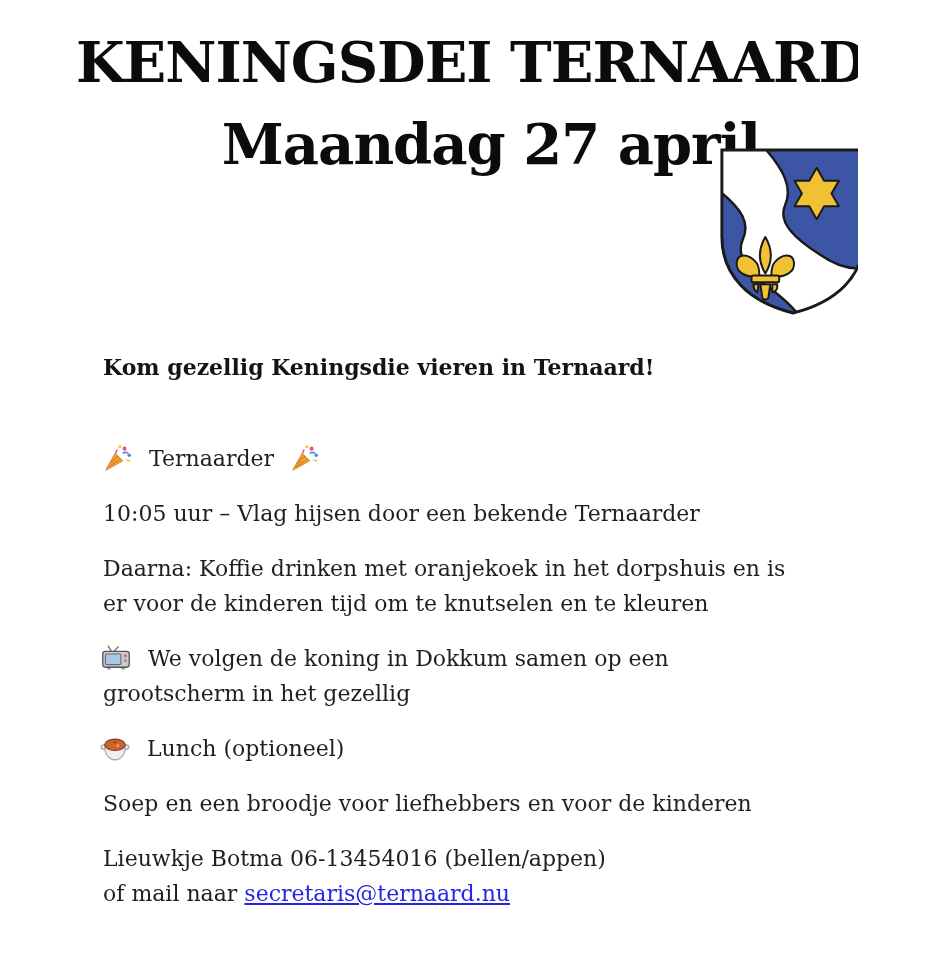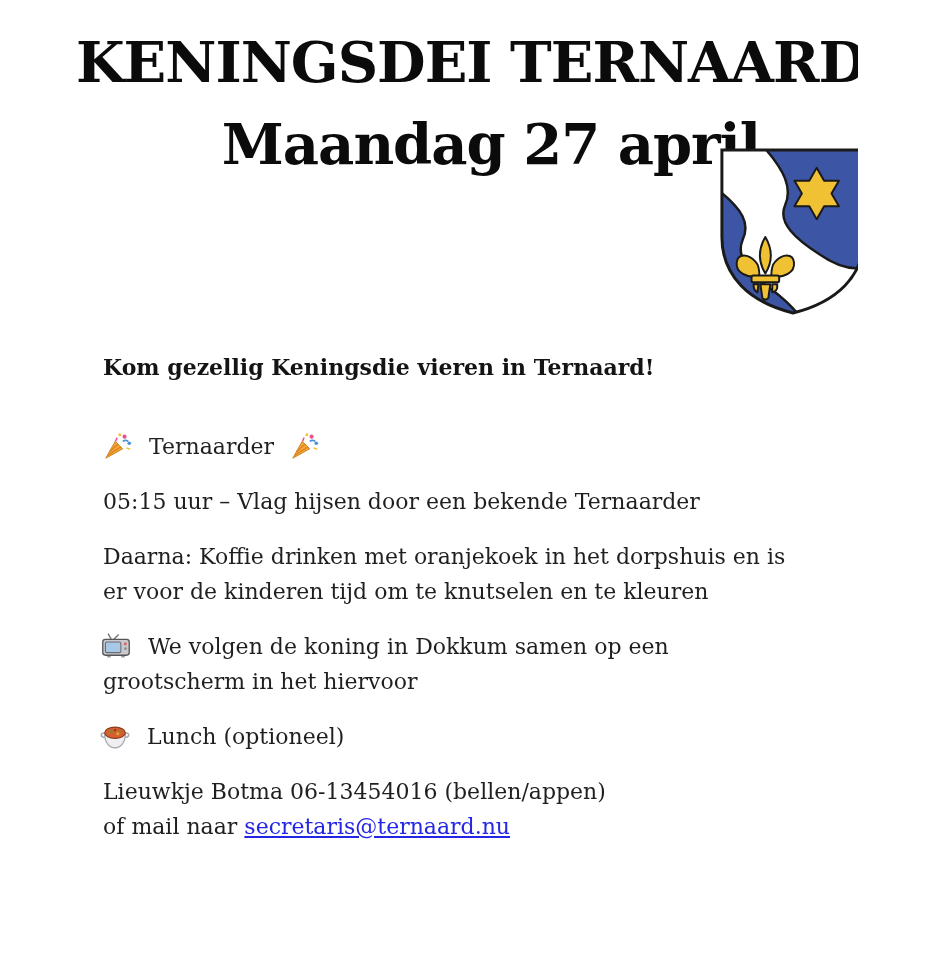--- a/index.html
+++ b/index.html
@@ -5,21 +5,21 @@
   html,body{margin:0;padding:0;background:#ffffff;}
   .page{
     position:relative;width:858px;height:970px;background:#ffffff;overflow:hidden;
     font-family:"DejaVu Serif", serif;color:#1f1f1f;
   }
   .title-block{position:absolute;top:22px;left:0;width:942px;text-align:center;font-weight:bold;color:#0b0b0b;}
   .title-line1{font-size:56px;line-height:80px;letter-spacing:-1px;}
   .title-line2{font-size:56px;line-height:84px;letter-spacing:-1px;padding-left:40px;}
   .crest{position:absolute;left:714px;top:142px;width:158px;height:178px;}
   .content{position:absolute;left:103px;top:350px;width:740px;font-size:22px;line-height:35px;}
-  .intro{font-weight:bold;margin:0 0 44px 0;color:#141414;}
+  .intro{font-weight:bold;margin:0 0 56px 0;color:#141414;}
   .para{margin:0 0 20px 0;}
   .contact{margin-bottom:12px;}
   .ln{display:block;}
   .emoji{display:inline-block;width:30px;height:30px;vertical-align:-7px;}
   .popper-left{margin-right:9px;}
   .popper-right{margin-left:9px;}
   .tv-ic{margin-right:10px;margin-left:-2px;}
   .pot-ic{margin-right:10px;margin-left:-3px;}
   .email-link{color:#2525e6;cursor:pointer;}
 </style>
@@ -91,59 +91,60 @@
         <circle cx="23" cy="6" r="2.2" fill="#E8538F"></circle>
         <circle cx="28" cy="13" r="1.9" fill="#4A90D9"></circle>
         <circle cx="18" cy="4" r="1.6" fill="#F2C232"></circle>
         <path d="M21,11 q3,-2 6,0" stroke="#4A90D9" stroke-width="1.6" fill="none"></path>
         <path d="M15,7 l-1.5,4" stroke="#E8538F" stroke-width="1.6" fill="none"></path>
         <path d="M25,18 l4,1.5" stroke="#F2C232" stroke-width="1.6" fill="none"></path>
       </svg>
     </p>
 
     <p class="para">
-      <span class="ln">05:15 uur – Vlag hijsen door een bekende Ternaarder</span>
+      <span class="ln">10:05 uur – Vlag hijsen door een bekende Ternaarder</span>
     </p>
 
     <p class="para">
       <span class="ln">Daarna: Koffie drinken met oranjekoek in het dorpshuis en is</span>
       <span class="ln">er voor de kinderen tijd om te knutselen en te kleuren</span>
     </p>
 
     <p class="para">
       <span class="ln">
         <svg class="emoji tv-ic" viewBox="0 0 34 30" aria-hidden="true">
           <path d="M12,8 L8,1 M14,8 L20,2" stroke="#77777c" stroke-width="1.6" fill="none"></path>
           <rect x="7" y="25" width="4" height="3" fill="#99999e"></rect>
           <rect x="23" y="25" width="4" height="3" fill="#99999e"></rect>
           <rect x="2" y="7.5" width="30" height="18" rx="3" fill="#C9C9CE" stroke="#55555a" stroke-width="1.5"></rect>
           <rect x="5" y="10.5" width="17.5" height="12" rx="1.5" fill="#A8C8E8" stroke="#6b6b70" stroke-width="1.2"></rect>
           <circle cx="27.6" cy="12.5" r="1.8" fill="#D96A6A"></circle>
           <circle cx="27.6" cy="18" r="1.5" fill="#8a8a90"></circle>
         </svg>
         <span>We volgen de koning in Dokkum samen op een</span>
       </span>
-      <span class="ln">grootscherm in het hiervoor</span>
+      <span class="ln">grootscherm in het gezellig</span>
     </p>
 
     <p class="para">
       <svg class="emoji pot-ic" viewBox="0 0 32 30" aria-hidden="true">
         <ellipse cx="4" cy="14" rx="2.6" ry="2.2" fill="none" stroke="#A9A9B0" stroke-width="1.6"></ellipse>
         <ellipse cx="28" cy="14" rx="2.6" ry="2.2" fill="none" stroke="#A9A9B0" stroke-width="1.6"></ellipse>
         <path d="M5,13 L27,13 C27,22 22,27.5 16,27.5 C10,27.5 5,22 5,13 Z" fill="#EFEFF2" stroke="#A9A9B0" stroke-width="1.4"></path>
         <ellipse cx="16" cy="11.5" rx="11" ry="6" fill="#D4602F" stroke="#8a3a1a" stroke-width="1.2"></ellipse>
         <circle cx="12" cy="10" r="1.6" fill="#7a8a30"></circle>
         <circle cx="19" cy="12.5" r="1.7" fill="#E0A040"></circle>
         <circle cx="16" cy="8.8" r="1.2" fill="#933020"></circle>
         <circle cx="22.5" cy="10" r="1.2" fill="#7a8a30"></circle>
       </svg>
       <span>Lunch (optioneel)</span>
     </p>
 
     <p class="para">
+      <span class="ln">Soep en een broodje voor liefhebbers en voor de kinderen</span>
     </p>
 
     <p class="para contact">
       <span class="ln">Lieuwkje Botma 06-13454016 (bellen/appen)</span>
       <span class="ln"><span>of mail naar </span><a class="email-link" href="#">secretaris@ternaard.nu</a></span>
     </p>
 
   </main>
 </div>
 

